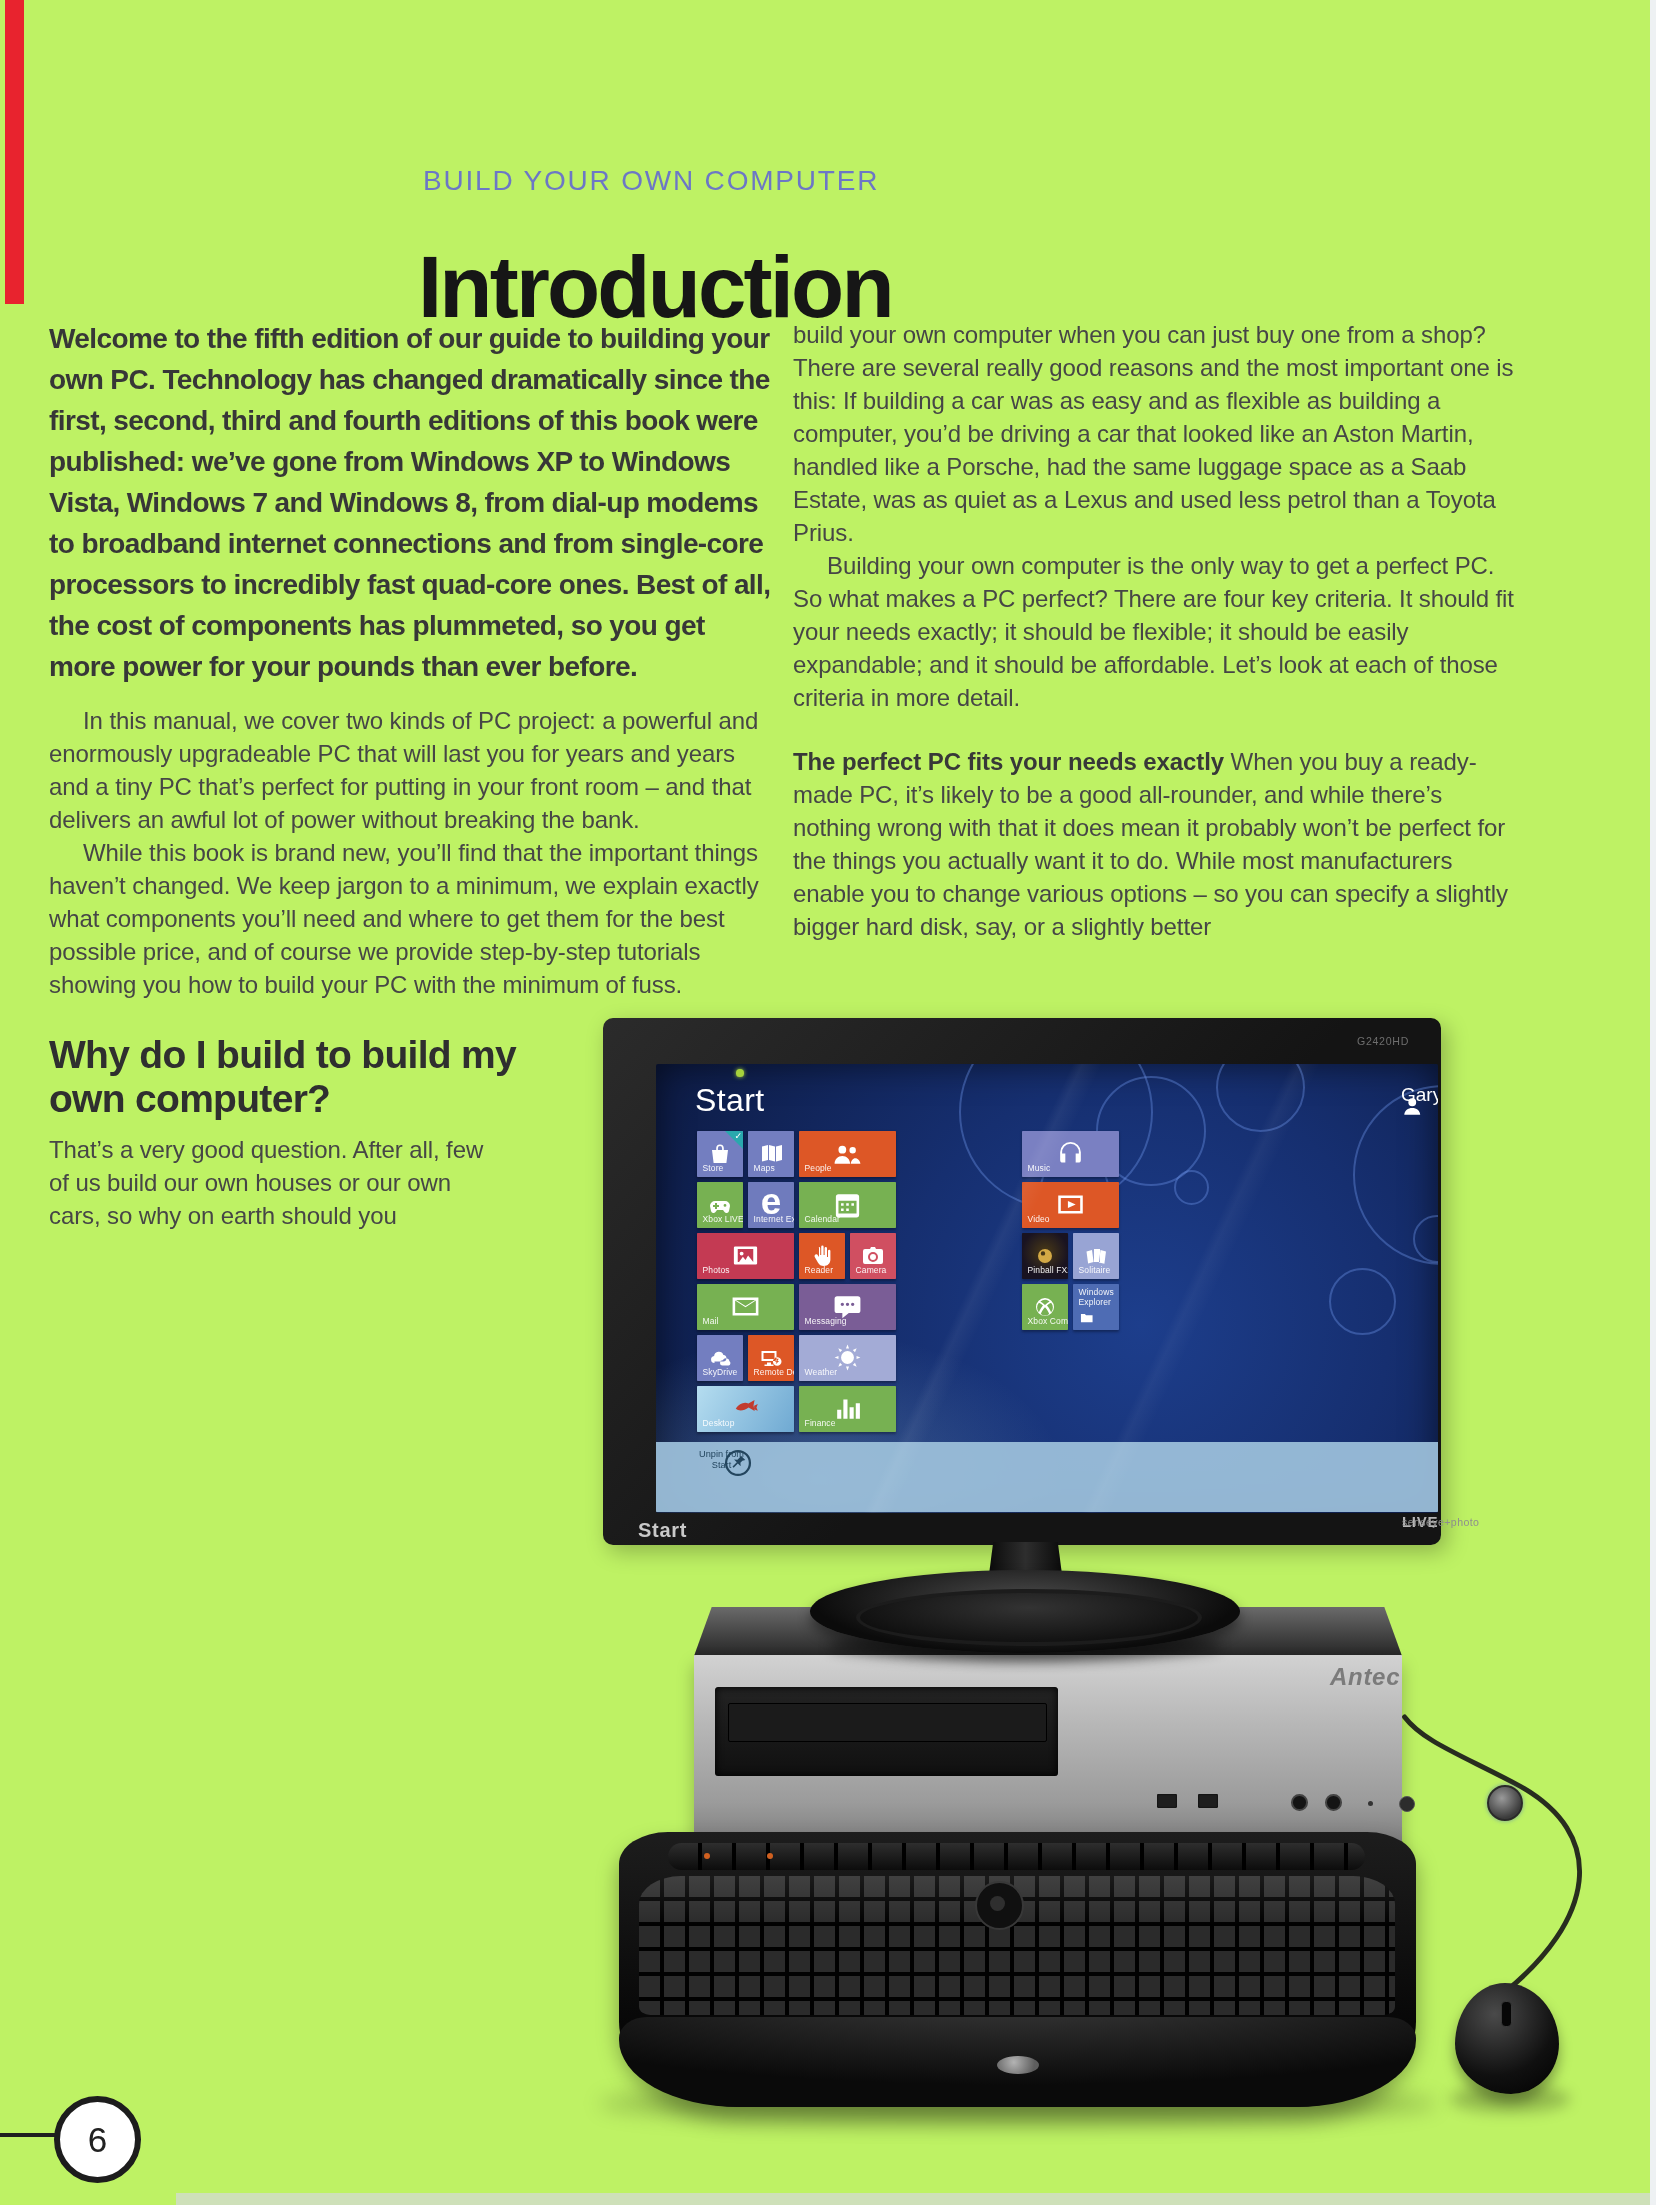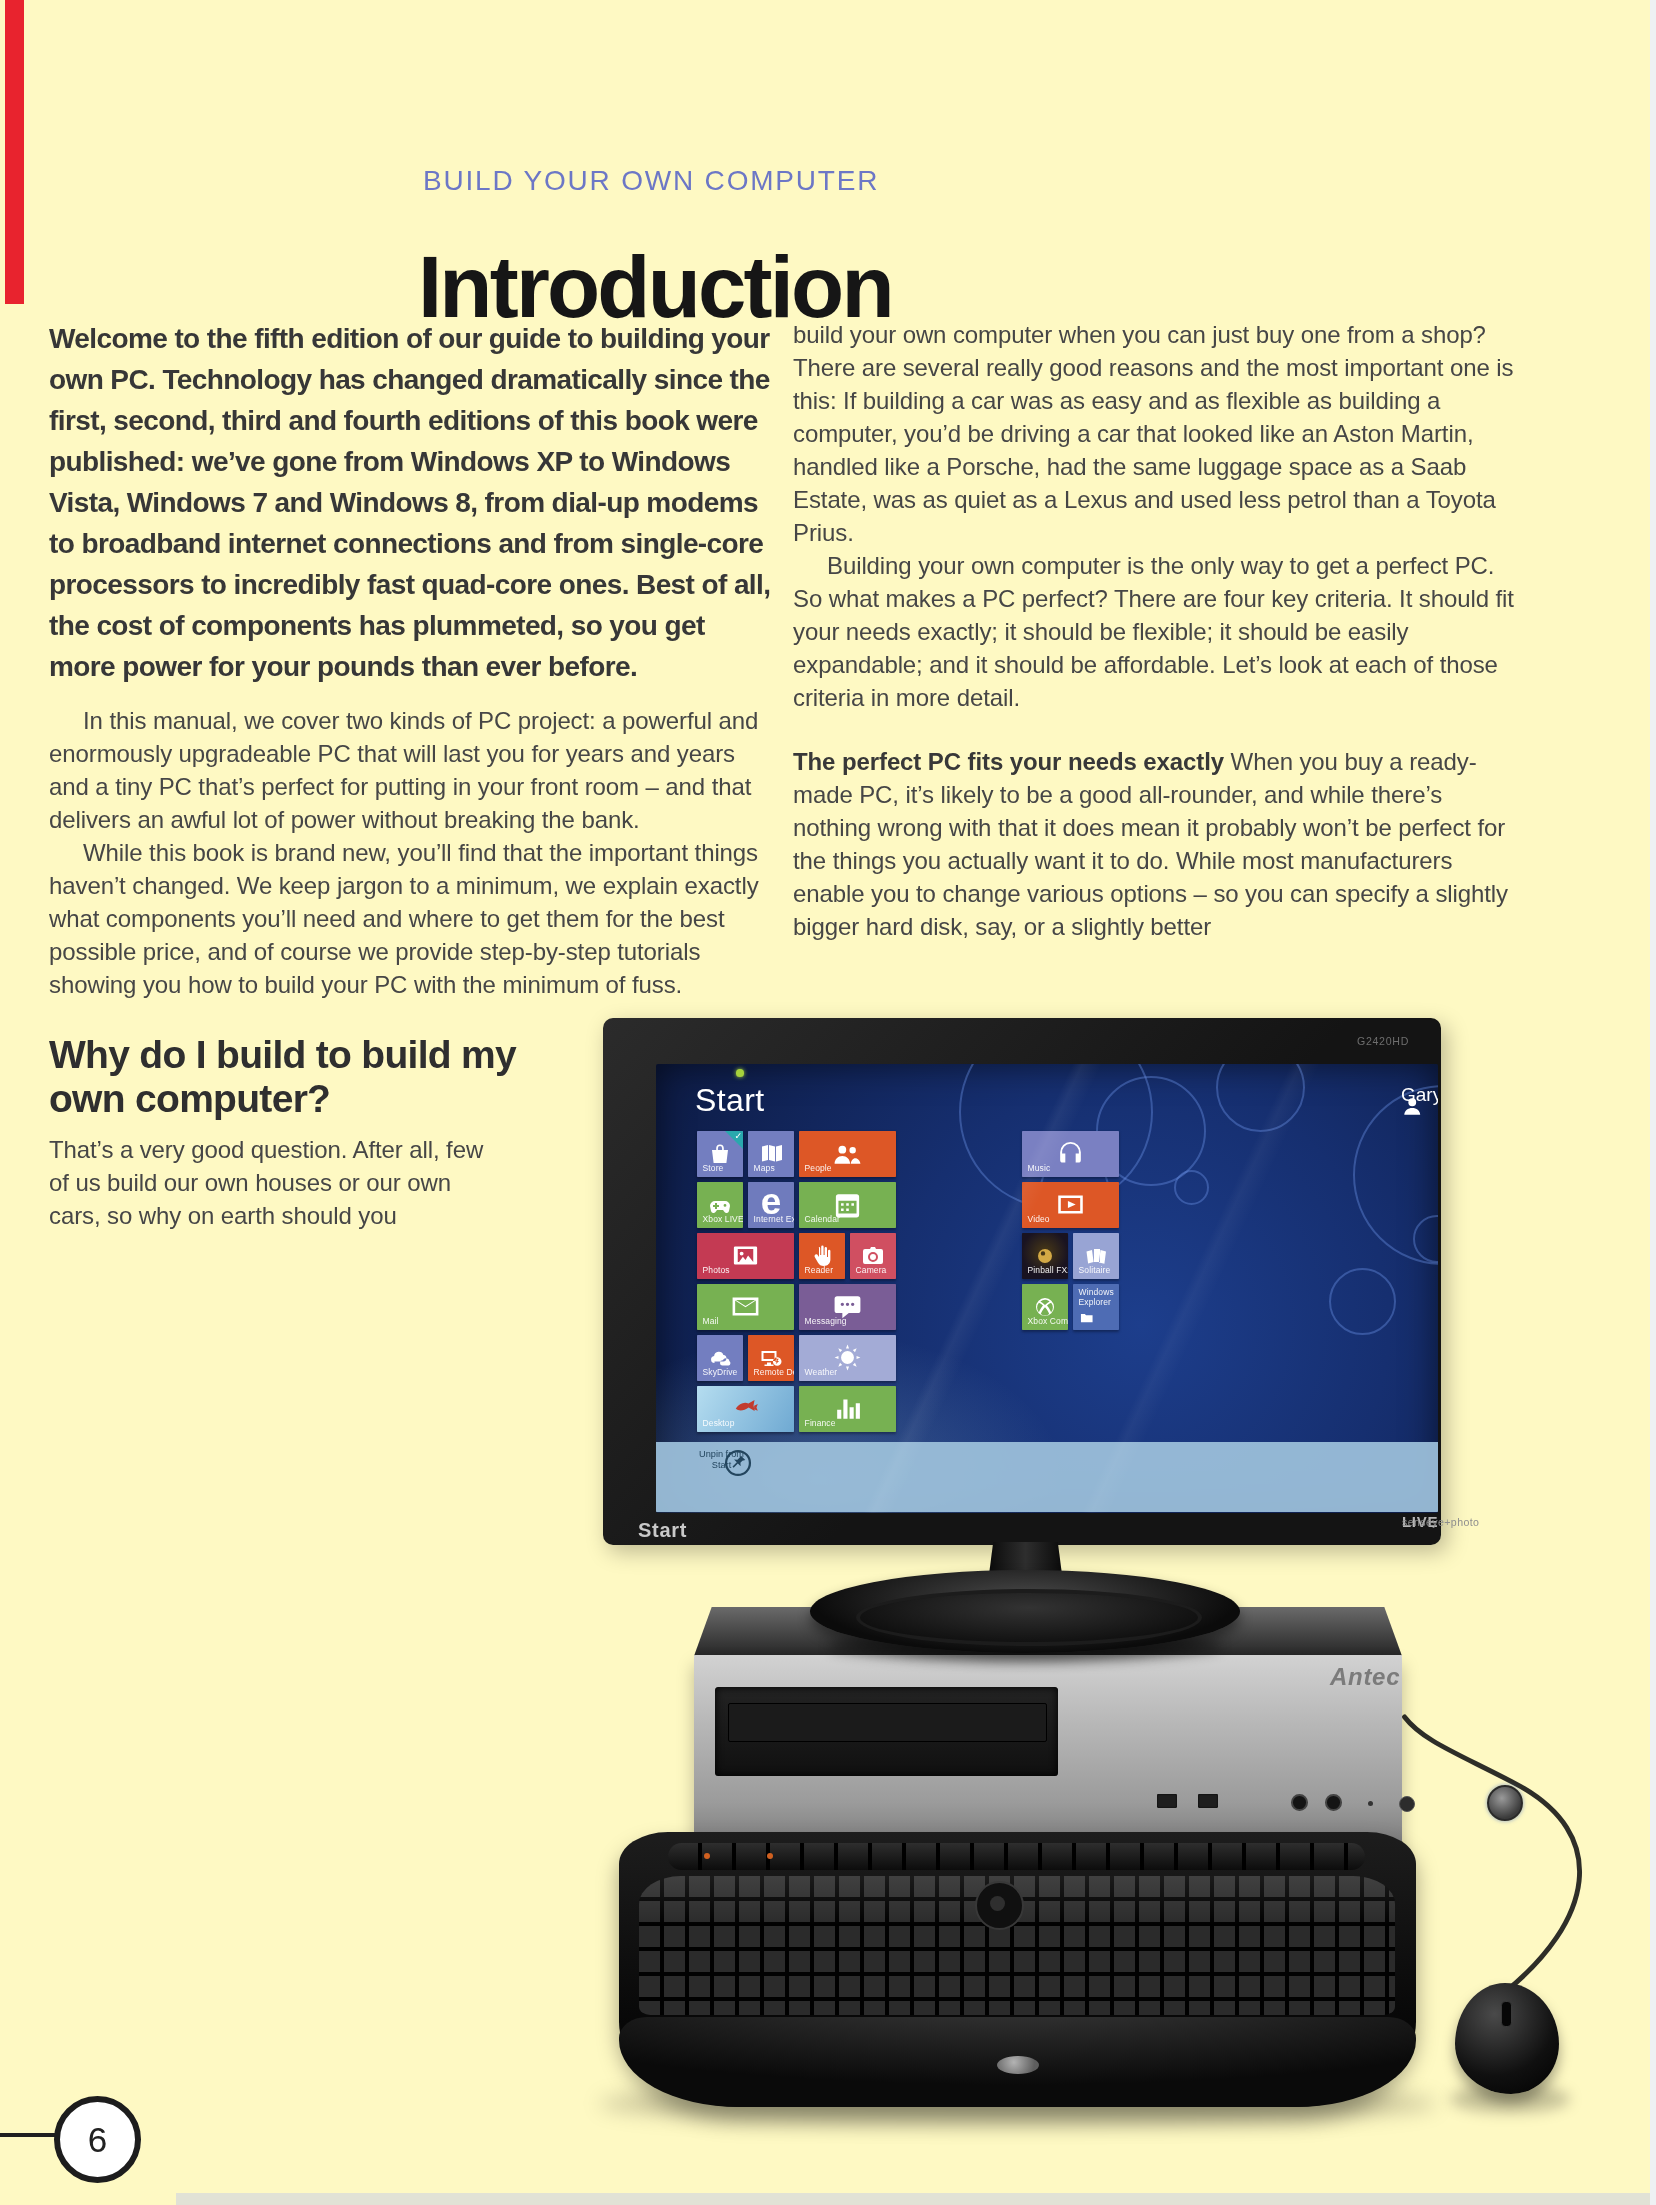--- a/index.html
+++ b/index.html
@@ -1,16 +1,16 @@
 <!DOCTYPE html>
 <html style="font-size:11.3px"><head>
 <meta charset="utf-8">
 <style>
   html,body{margin:0;padding:0;background:#e8eaec;}
-  #page{position:relative;width:1657px;height:2205px;background:#fef9c3;overflow:hidden;
+  #page{position:relative;width:1657px;height:2205px;background:#bef264;overflow:hidden;
         font-family:"Liberation Sans",sans-serif;color:#3c3c3c;}
   
   .red-stripe{position:absolute;left:5px;top:0;width:19px;height:304px;background:#e8232e;}
   .edge-bottom{position:absolute;left:176px;top:2193px;width:1481px;height:12px;background:#d4d9dd;opacity:.7;}
   .edge-right{position:absolute;right:0;top:0;width:7px;height:100%;background:#eef1f3;}
   .kicker{position:absolute;left:423px;top:165px;font-size:28px;letter-spacing:1.8px;color:#6c77c6;}
   .page-title{position:absolute;left:418px;top:185px;font-size:87px;font-weight:bold;
               letter-spacing:-2.8px;color:#161616;line-height:1;}
   
   .col{position:absolute;top:318px;}

